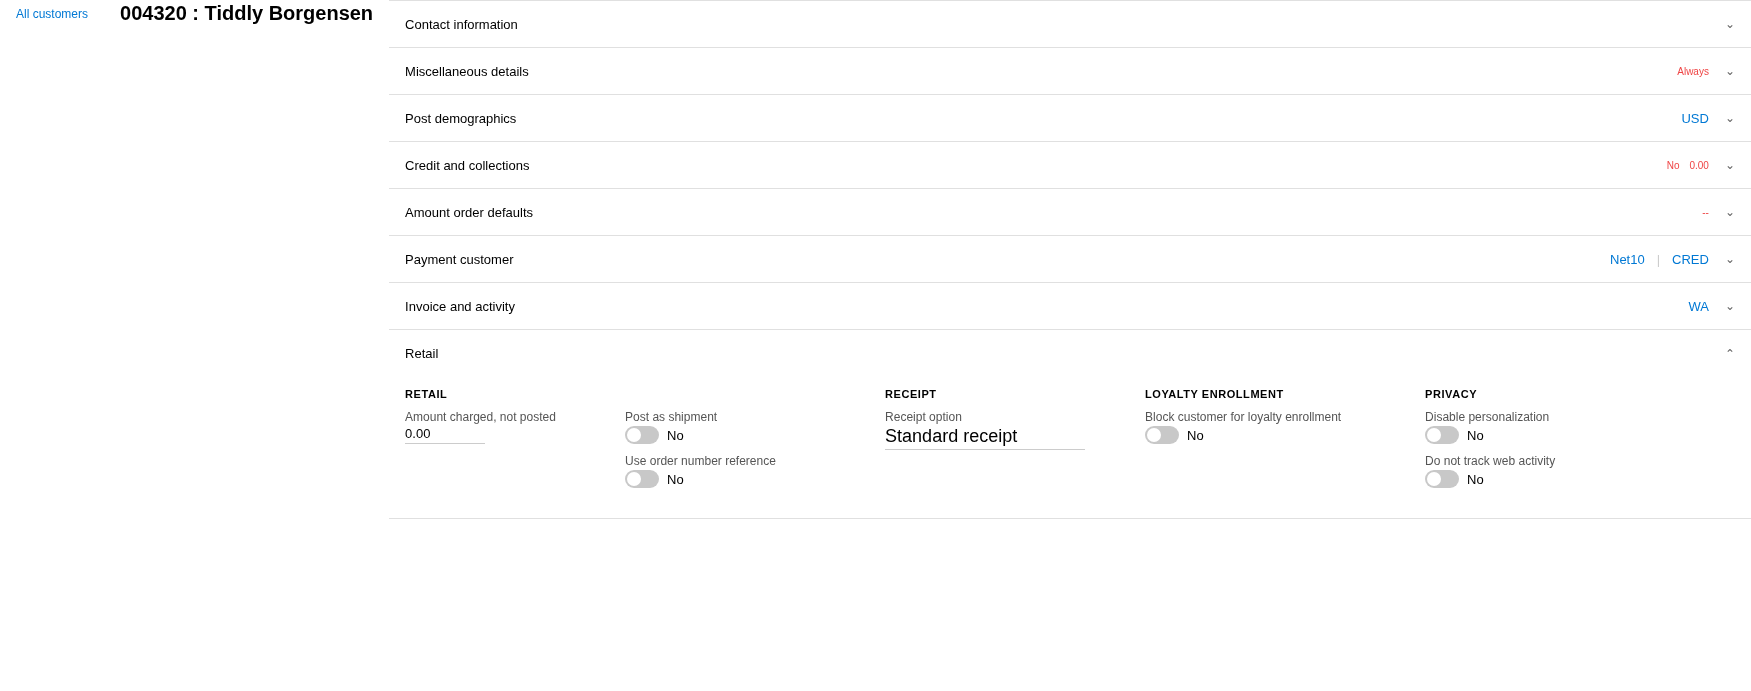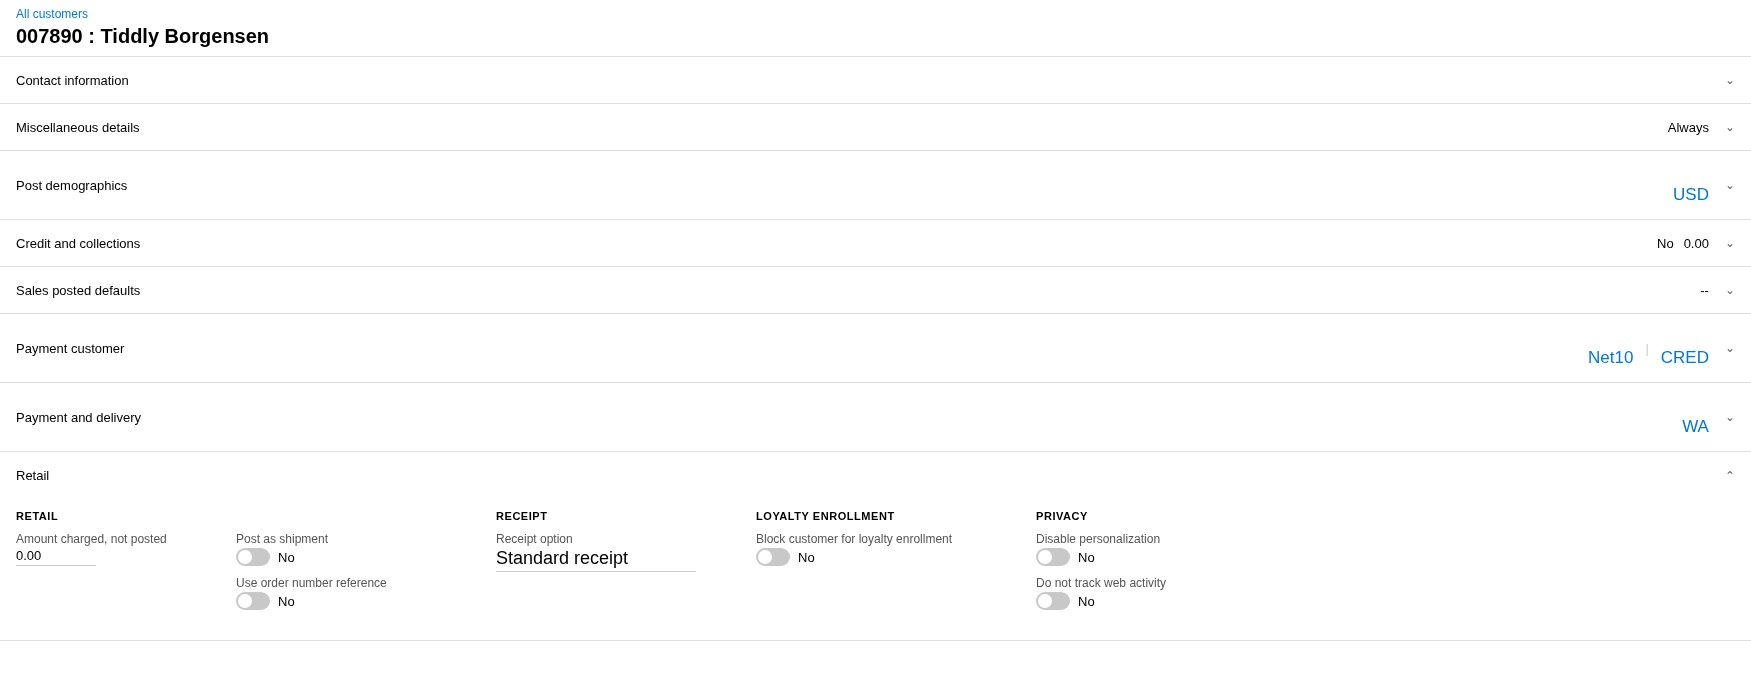--- a/index.html
+++ b/index.html
@@ -10,21 +10,21 @@
       color: #333;
       height: 691px;
       width: 1751px;
       overflow: hidden;
     }
     .page-wrapper {
       width: 1751px;
       height: 691px;
       background: #fff;
       display: flex;
-      flex-direction: column;
+      flex-direction: row;
       overflow: hidden;
       justify-content: flex-end;
     }
     .breadcrumb-bar {
       padding: 6px 16px 2px 16px;
       background: #fff;
     }
     .breadcrumb-link {
       color: #0078d4;
       font-size: 12px;
@@ -61,27 +61,26 @@
       font-size: 13px;
       font-weight: 400;
       color: #000;
     }
     .section-meta {
       display: flex;
       align-items: center;
       gap: 10px;
     }
     .section-value {
-      font-size: 13px;
-      color: #000000;
+      font-size: 10px;
+      color: #ef4444;
     }
     .section-value-blue {
-      font-size: 17px;
+      font-size: 13px;
       color: #0078d4;
-      margin-top: 20px;
     }
     .chevron-icon {
       font-size: 12px;
       color: #666;
       margin-left: 6px;
     }
     .chevron-up {
       transform: rotate(180deg);
       display: inline-block;
     }
@@ -179,21 +178,21 @@
     .content-area::-webkit-scrollbar-track { background: #f1f1f1; }
     .content-area::-webkit-scrollbar-thumb { background: #c8c8c8; border-radius: 4px; }
   </style>
 </head>
 <body>
 
 <div class="page-wrapper">
   <div class="breadcrumb-bar">
     <a class="breadcrumb-link">All customers</a>
   </div>
-  <div class="page-title">007890 : Tiddly Borgensen</div>
+  <div class="page-title">004320 : Tiddly Borgensen</div>
 
   <div class="content-area">
 
     <div class="section-row">
       <div class="section-header">
         <span class="section-title">Contact information</span>
         <div class="section-meta">
           <span class="chevron-icon">⌄</span>
         </div>
       </div>
@@ -225,21 +224,21 @@
         <div class="section-meta">
           <span class="section-value">No</span>
           <span class="section-value">0.00</span>
           <span class="chevron-icon">⌄</span>
         </div>
       </div>
     </div>
 
     <div class="section-row">
       <div class="section-header">
-        <span class="section-title">Sales posted defaults</span>
+        <span class="section-title">Amount order defaults</span>
         <div class="section-meta">
           <span class="section-value">--</span>
           <span class="chevron-icon">⌄</span>
         </div>
       </div>
     </div>
 
     <div class="section-row">
       <div class="section-header">
         <span class="section-title">Payment customer</span>
@@ -247,21 +246,21 @@
           <span class="section-value-blue">Net10</span>
           <span class="divider-vertical">|</span>
           <span class="section-value-blue">CRED</span>
           <span class="chevron-icon">⌄</span>
         </div>
       </div>
     </div>
 
     <div class="section-row">
       <div class="section-header">
-        <span class="section-title">Payment and delivery</span>
+        <span class="section-title">Invoice and activity</span>
         <div class="section-meta">
           <span class="section-value-blue">WA</span>
           <span class="chevron-icon">⌄</span>
         </div>
       </div>
     </div>
 
     <div class="section-row">
       <div class="section-header">
         <span class="section-title">Retail</span>

